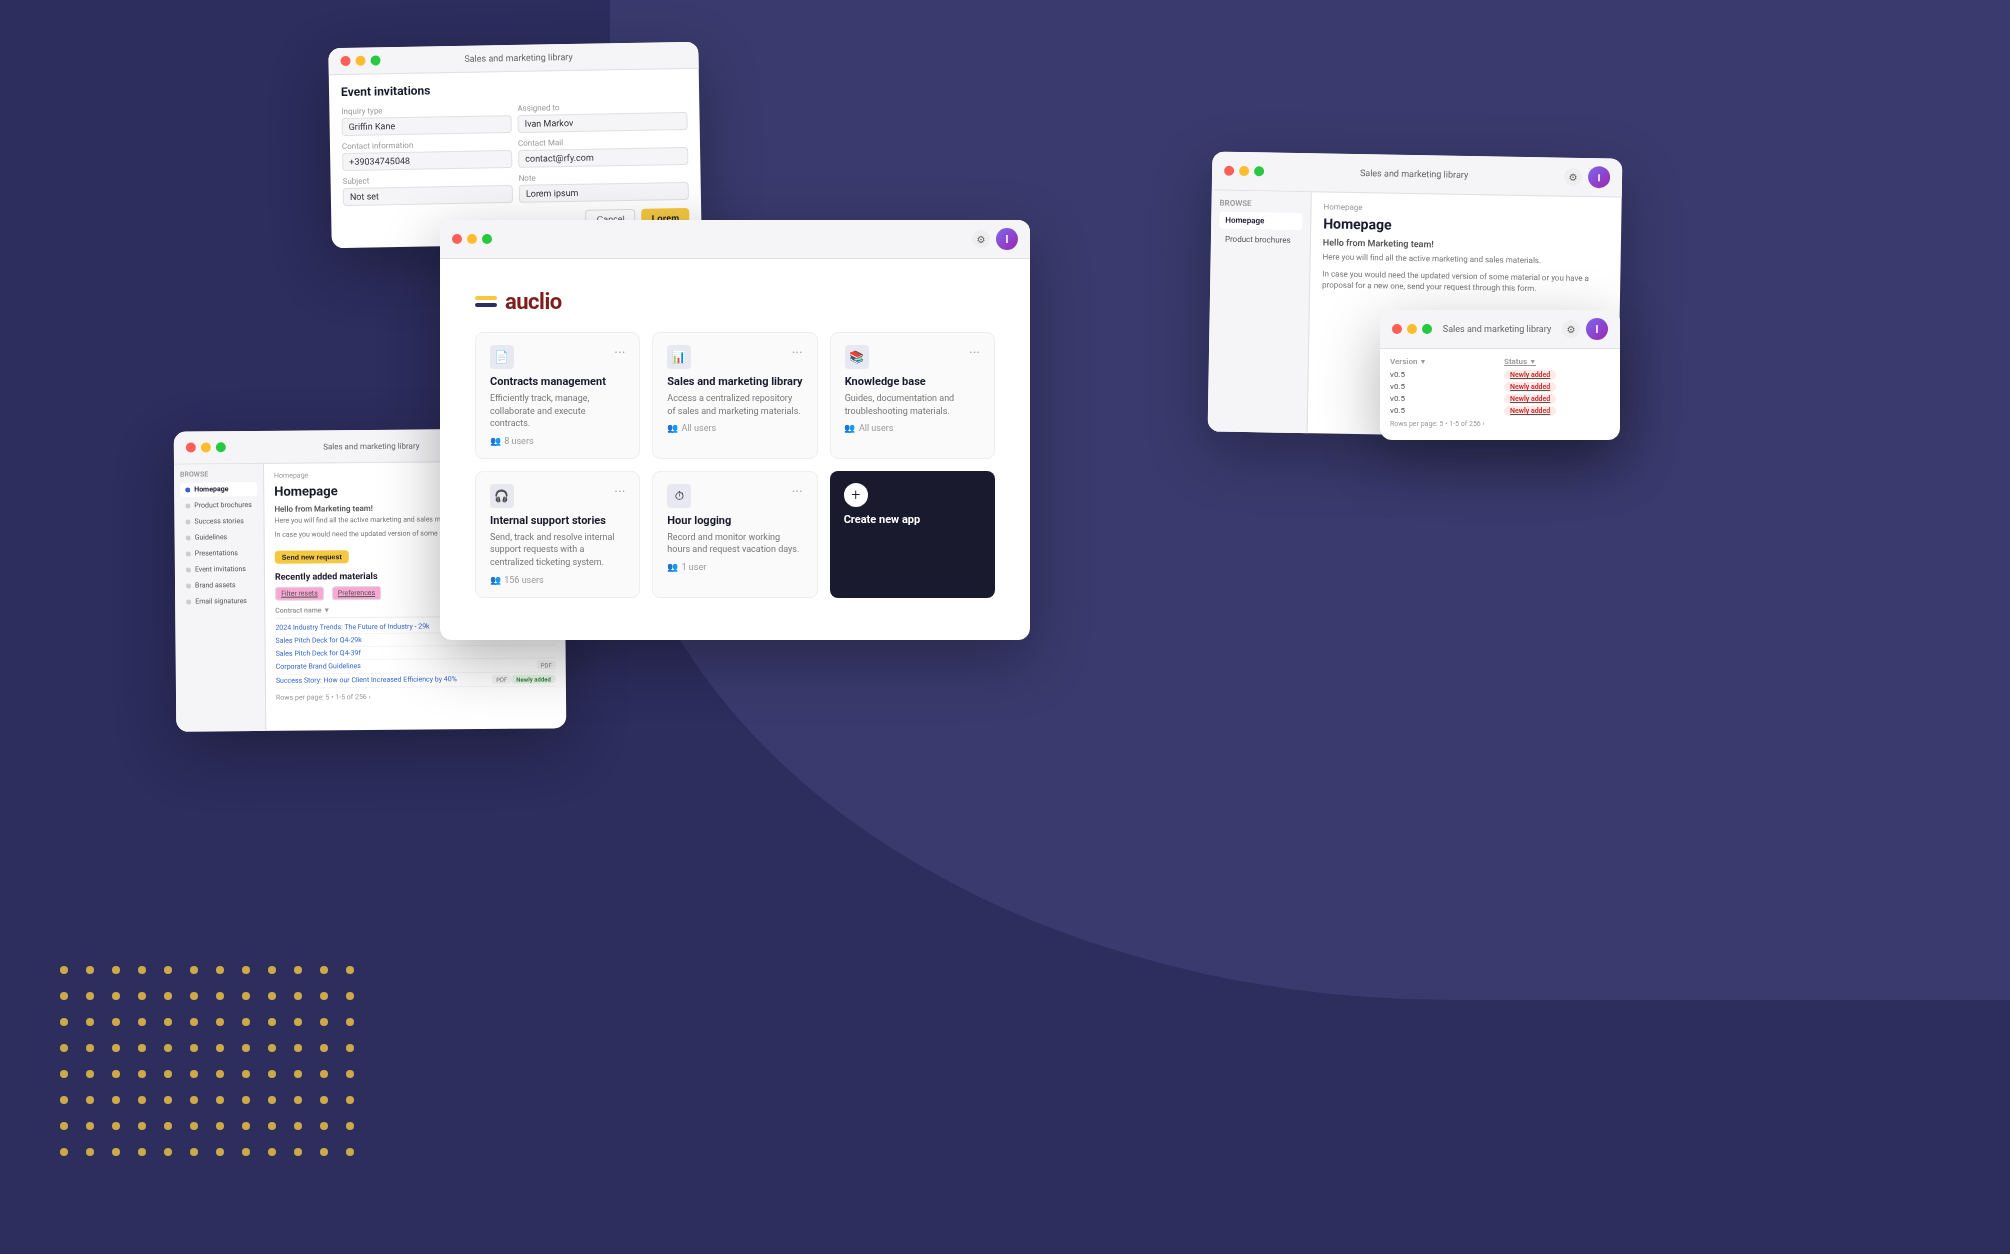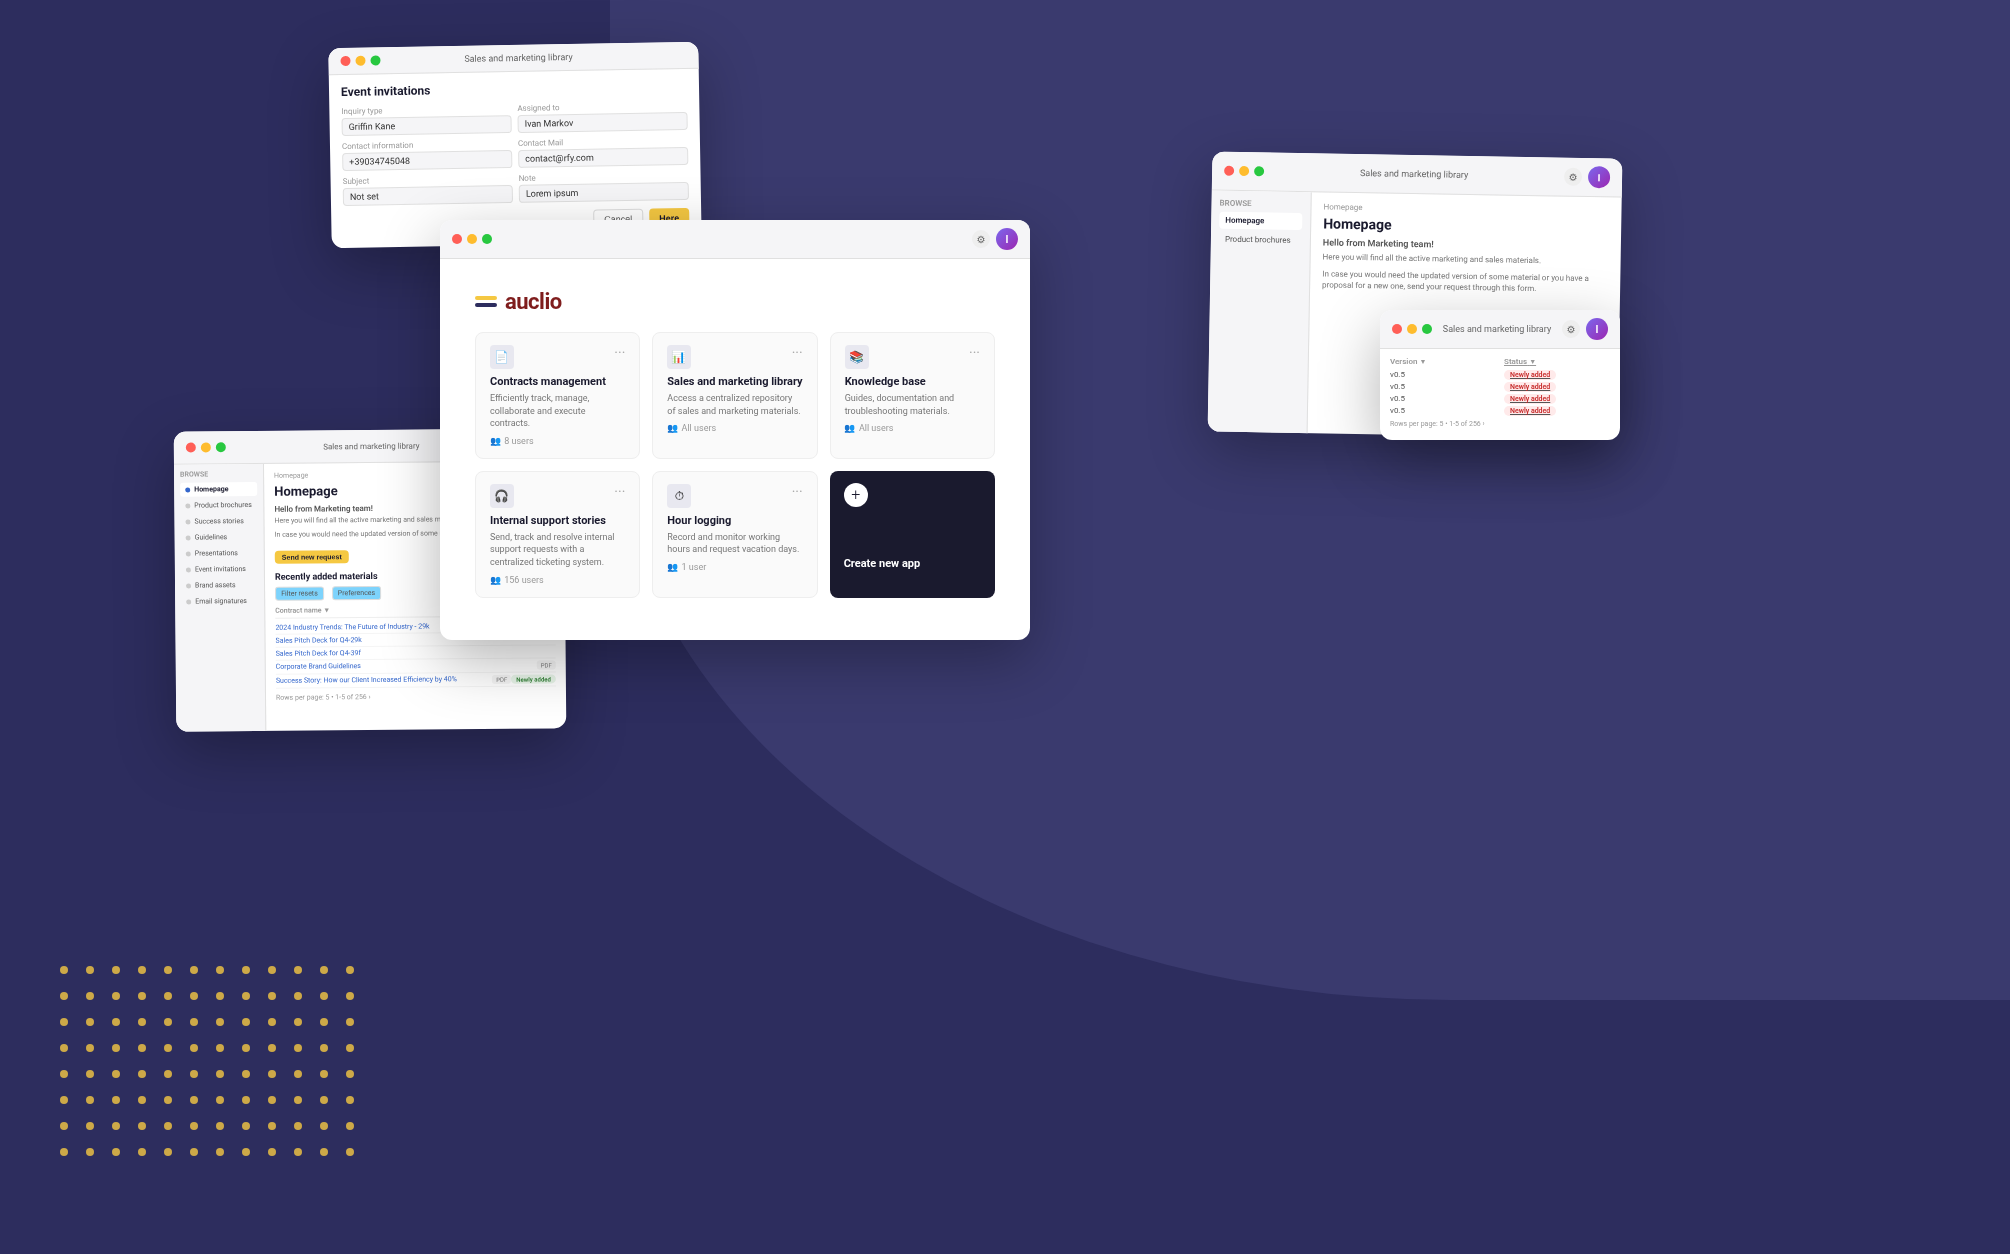--- a/index.html
+++ b/index.html
@@ -206,21 +206,20 @@
       justify-content: center;
       font-size: 16px;
       color: #1a1a2e;
       font-weight: 300;
       margin-bottom: 6px;
     }
     .create-new-label {
       font-size: 11px;
       font-weight: 700;
       color: white;
-      margin-top: 44px;
     }
 
     
     .back-left-window {
       top: 45px;
       left: 330px;
       width: 370px;
       height: 200px;
       z-index: 5;
       transform: rotate(-1deg);
@@ -429,26 +428,27 @@
       align-items: center;
       gap: 8px;
       margin-bottom: 6px;
       font-size: 7px;
       color: #555;
     }
     .fl-filter-btn {
       display: flex;
       align-items: center;
       gap: 3px;
-      background: #7dd3fc;
+      background: #f9a8d4;
       border: 1px solid #ddd;
       border-radius: 3px;
       padding: 2px 5px;
       font-size: 7px;
       cursor: pointer;
+      text-decoration: underline;
     }
     .fl-table-header {
       display: flex;
       font-size: 7px;
       color: #999;
       border-bottom: 1px solid #eee;
       padding-bottom: 3px;
       margin-bottom: 3px;
       font-weight: 600;
     }
@@ -719,21 +719,21 @@
           <label>Subject</label>
           <div class="field-val">Not set</div>
         </div>
         <div class="form-field">
           <label>Note</label>
           <div class="field-val">Lorem ipsum</div>
         </div>
       </div>
       <div class="event-footer">
         <button class="btn-cancel">Cancel</button>
-        <button class="btn-send">Here</button>
+        <button class="btn-send">Lorem</button>
       </div>
     </div>
   </div>
 
   <div class="window-card back-right-window">
     <div class="window-titlebar">
       <div class="window-controls">
         <div class="wc-btn wc-red"></div>
         <div class="wc-btn wc-yellow"></div>
         <div class="wc-btn wc-green"></div>

